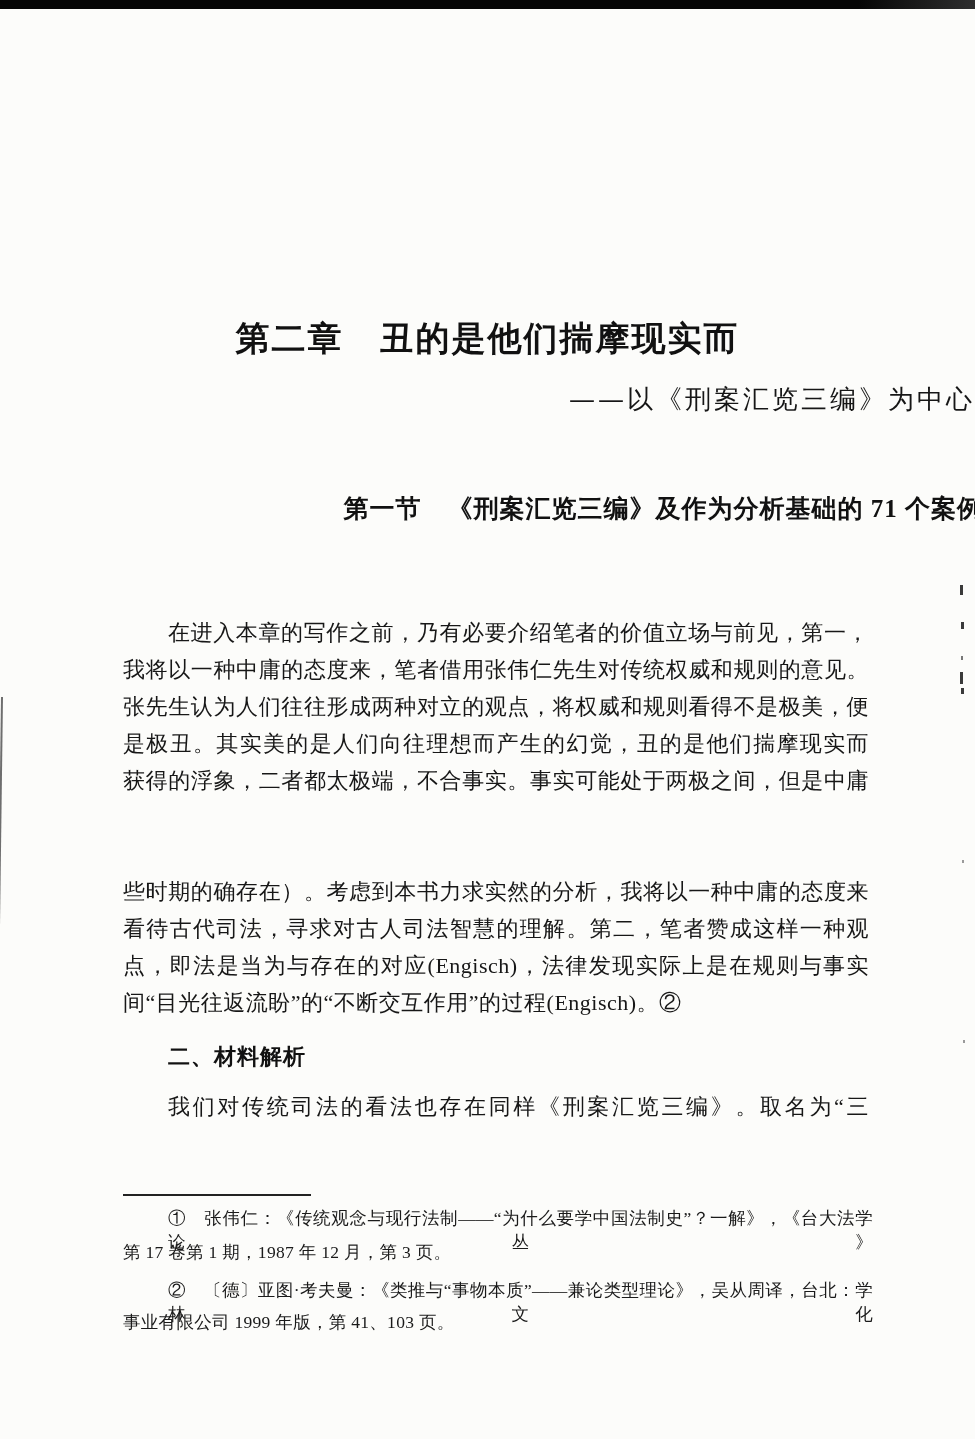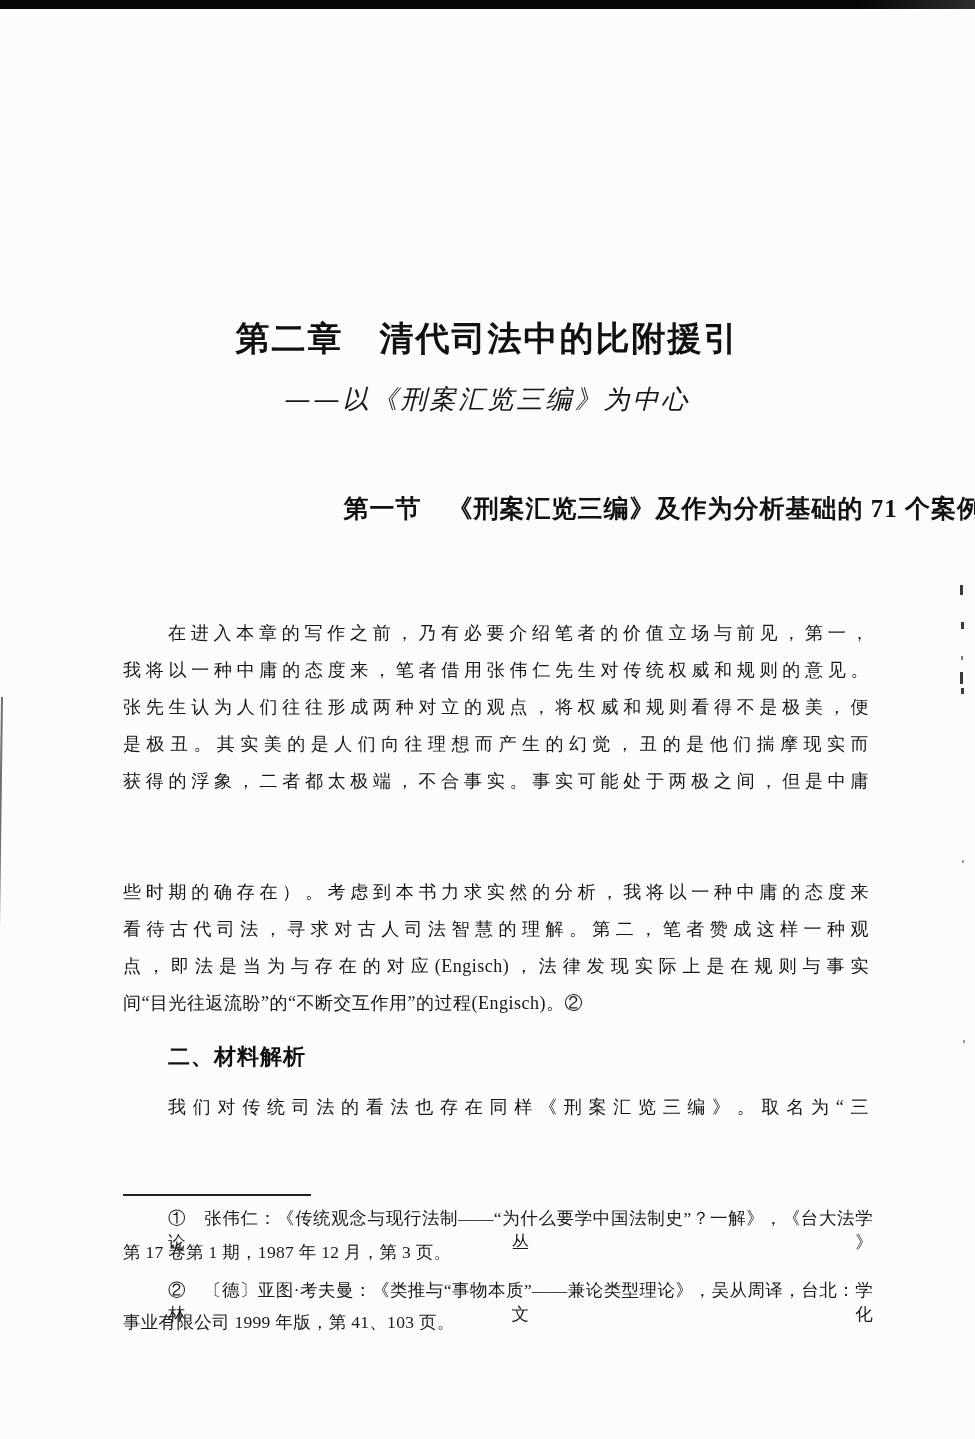--- a/index.html
+++ b/index.html
@@ -39,23 +39,22 @@
   
   .chapter-title {
     position: absolute; top: 316px; left: 0; width: 100%;
     text-align: center;
     font-family: "DejaVu Sans", "Liberation Sans", sans-serif;
     font-weight: 700; font-size: 34px; letter-spacing: 2px;
     color: #111;
   }
   .chapter-subtitle {
     position: absolute; top: 382px; left: 0; width: 100%;
-    text-align: center;
+    text-align: right;
     font-family: "DejaVu Serif", "Liberation Serif", serif;
-    font-style: italic;
     font-weight: 400; font-size: 26px; letter-spacing: 3px;
     color: #161616;
   }
   .section-heading {
     position: absolute; top: 492px; left: 0; width: 100%;
     text-align: right;
     font-family: "Liberation Serif", "DejaVu Serif", serif;
     font-weight: 600; font-size: 25px; letter-spacing: 1px;
     color: #111;
     margin-left: 8px;
@@ -65,21 +64,21 @@
     font-family: "DejaVu Sans", "Liberation Sans", sans-serif;
     font-weight: 700; font-size: 22px; letter-spacing: 1px;
     color: #111;
   }
   .sub-heading.one { top: 565px; }
   .sub-heading.two { top: 1042px; text-align: right; }
 
   
   .body-line {
     position: absolute; left: 123px; width: 746px;
-    font-size: 18px; line-height: 30px; letter-spacing: 0.5px;
+    font-size: 22px; line-height: 30px; letter-spacing: 0.5px;
     color: #171717;
   }
   .body-line.indent { left: 168px; width: 701px; }
   .jl { text-align: justify; text-align-last: justify; }
 
   
   .fn-divider {
     position: absolute; left: 123px; top: 1194px;
     width: 188px; height: 2px; background: #222;
   }
@@ -98,21 +97,21 @@
   <div class="top-edge"></div>
   <div class="left-edge-line"></div>
   <div class="speck s1"></div>
   <div class="speck s2"></div>
   <div class="speck s3"></div>
   <div class="speck s4"></div>
   <div class="speck s5"></div>
   <div class="speck s6"></div>
   <div class="speck s7"></div>
 
-  <div class="chapter-title">第二章　清代司法中的比附援引</div>
+  <div class="chapter-title">第二章　丑的是他们揣摩现实而</div>
   <div class="chapter-subtitle">——以《刑案汇览三编》为中心</div>
 
   <div class="section-heading">第一节　《刑案汇览三编》及作为分析基础的 71 个案例</div>
 
 
   <div class="body-line indent jl" style="top:618px">在进入本章的写作之前，乃有必要介绍笔者的价值立场与前见，第一，</div>
   <div class="body-line jl" style="top:655px">我将以一种中庸的态度来，笔者借用张伟仁先生对传统权威和规则的意见。</div>
   <div class="body-line jl" style="top:692px">张先生认为人们往往形成两种对立的观点，将权威和规则看得不是极美，便</div>
   <div class="body-line jl" style="top:729px">是极丑。其实美的是人们向往理想而产生的幻觉，丑的是他们揣摩现实而</div>
   <div class="body-line jl" style="top:766px">获得的浮象，二者都太极端，不合事实。事实可能处于两极之间，但是中庸</div>

